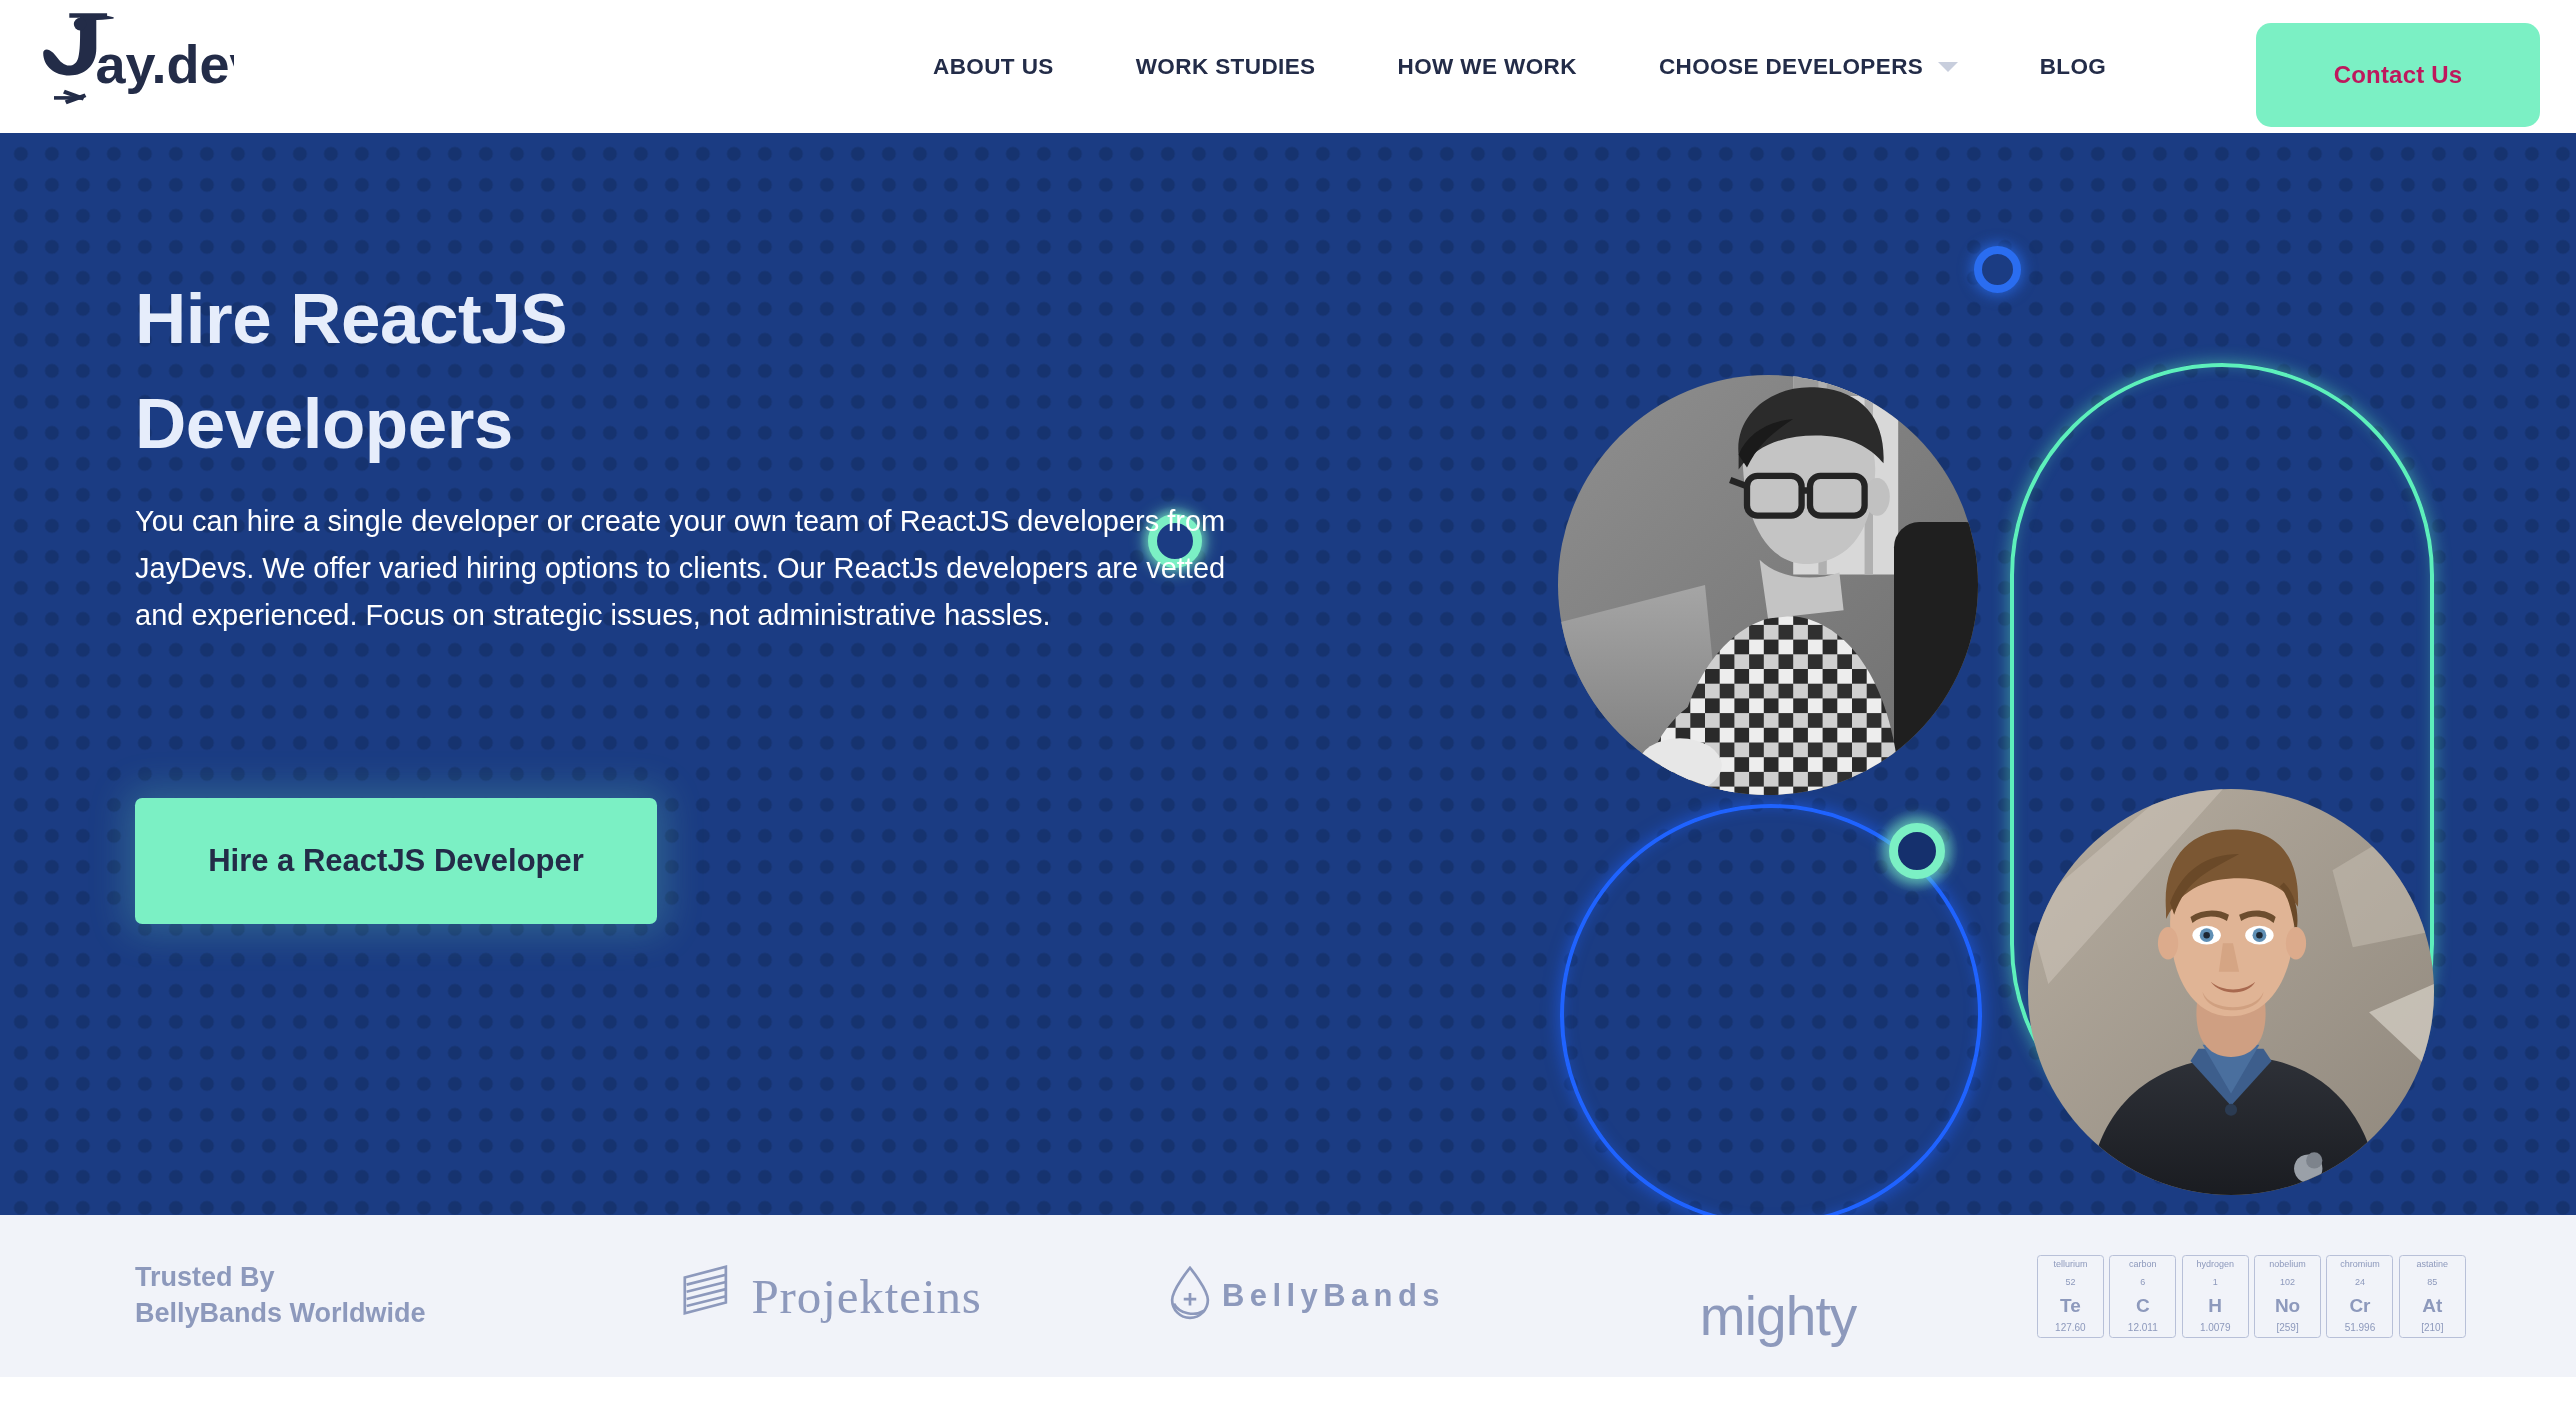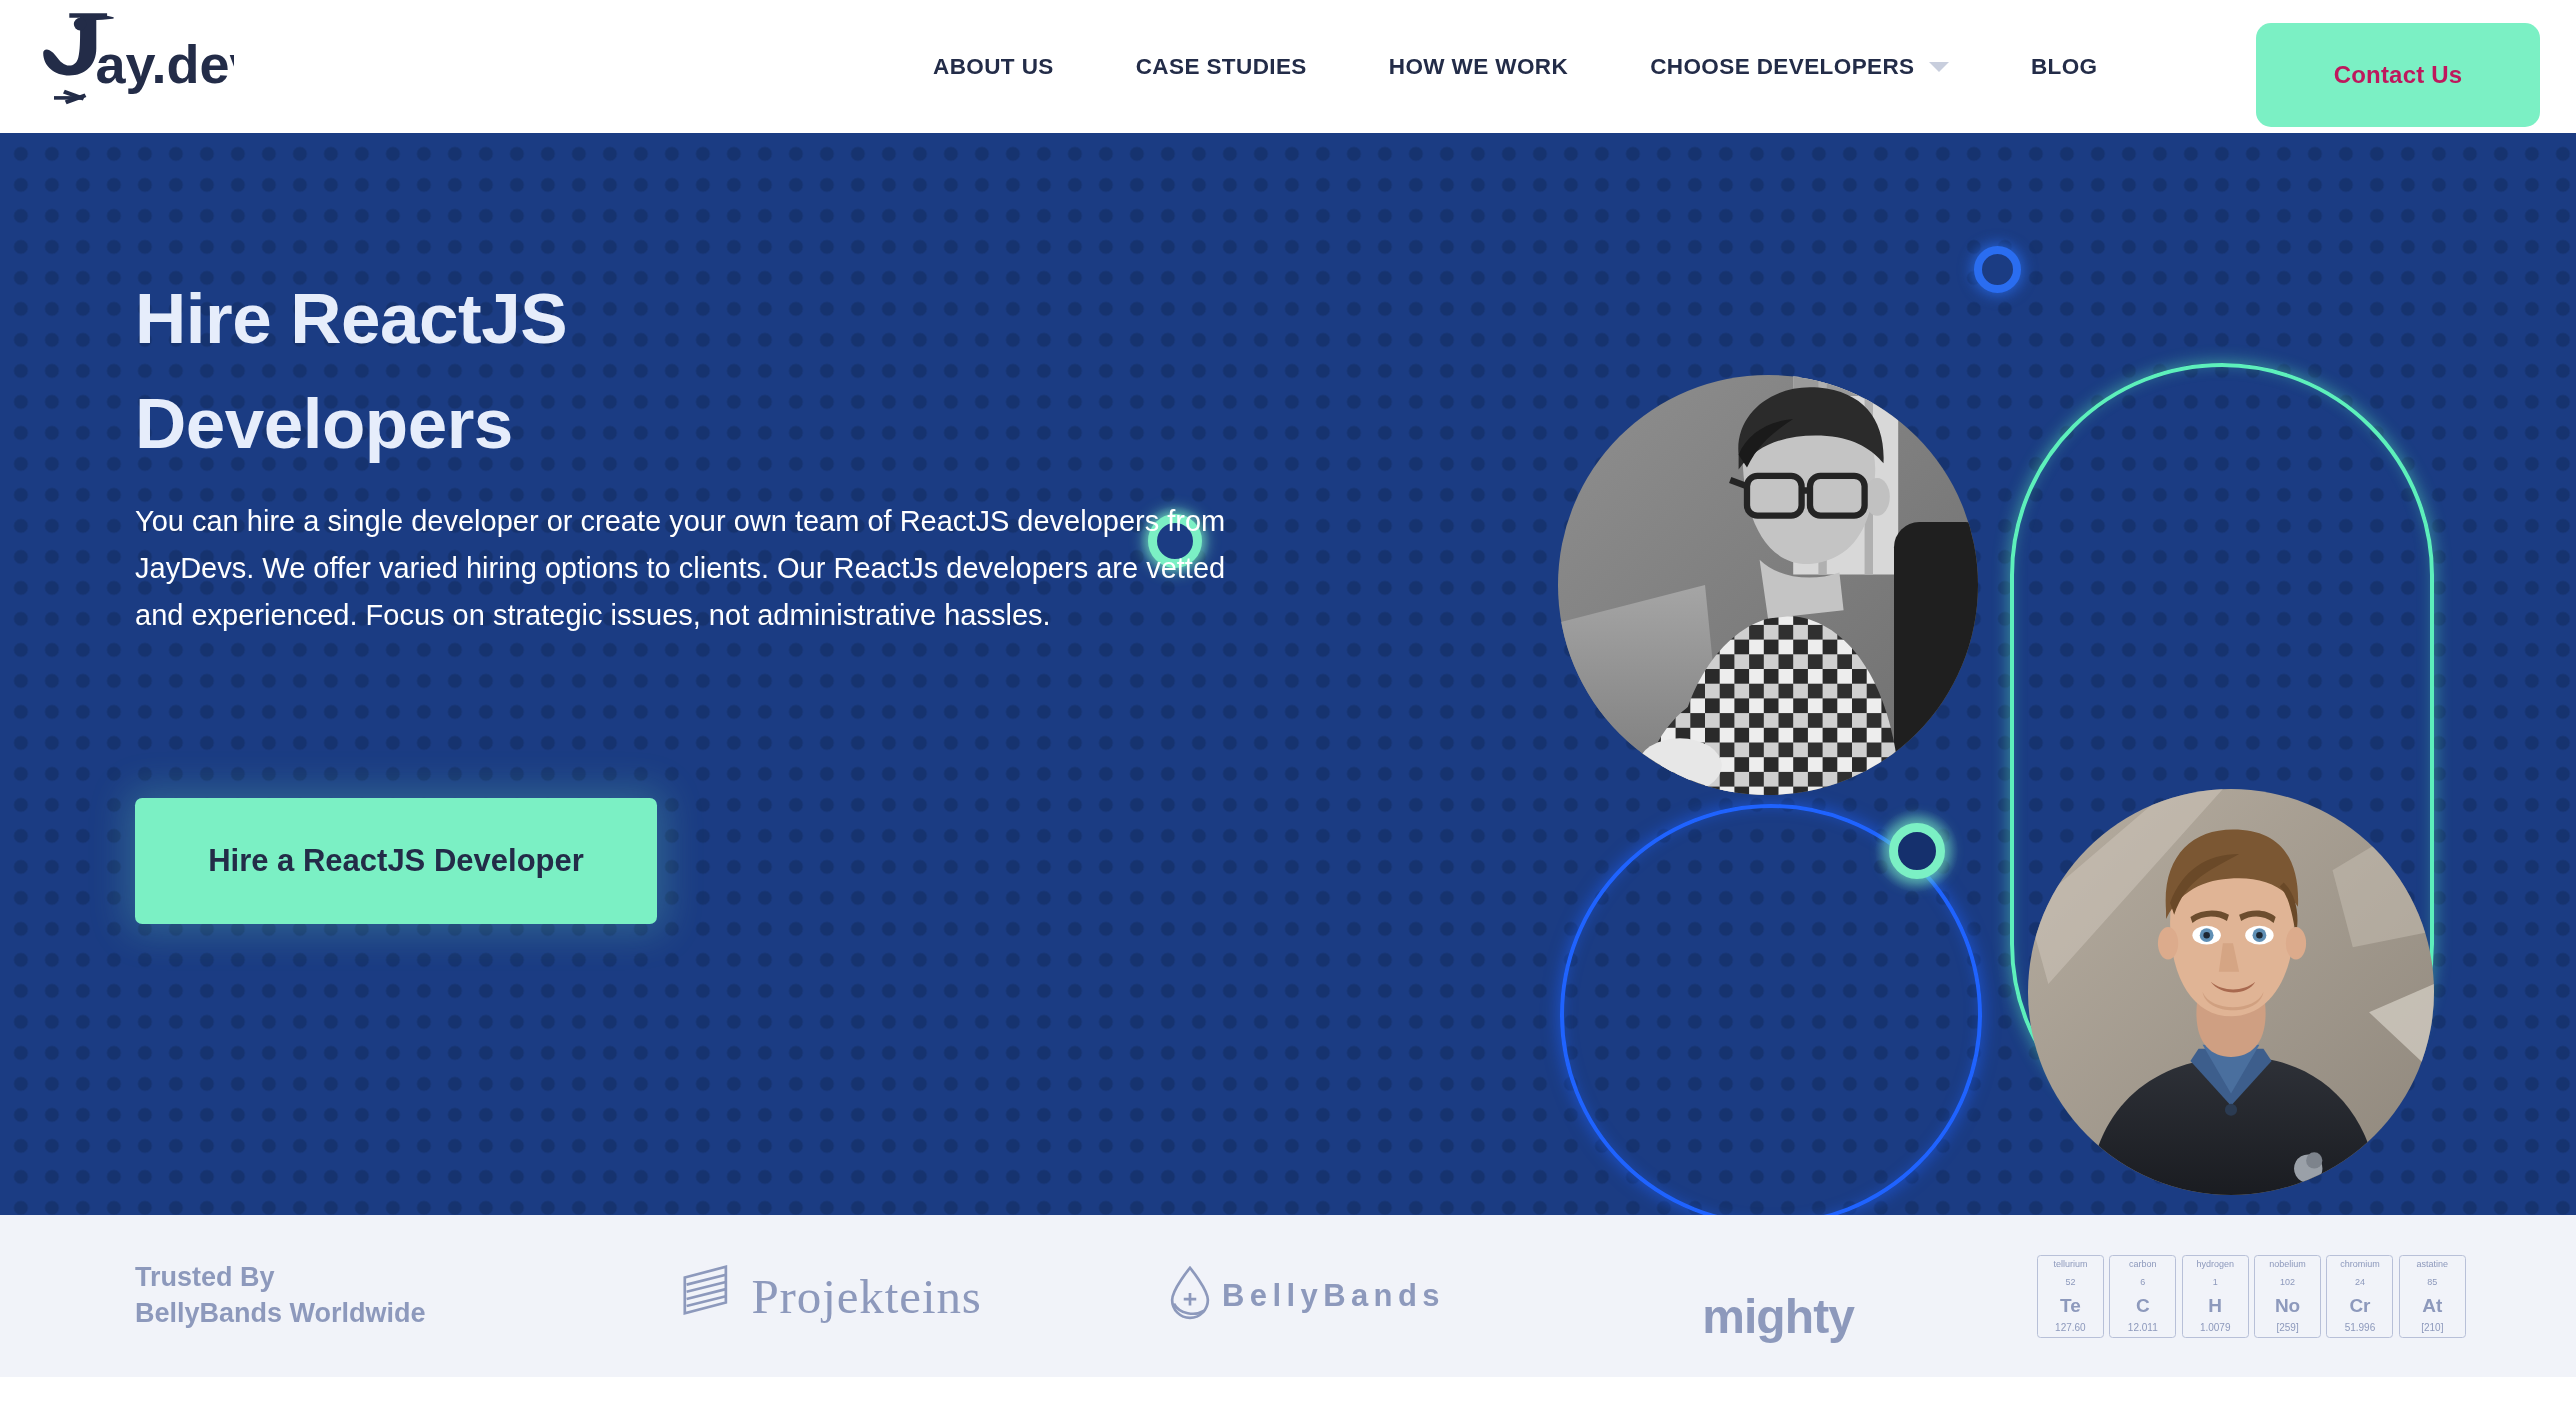--- a/index.html
+++ b/index.html
@@ -260,22 +260,22 @@
   }
   .bellybands {
     display: flex; align-items: center; gap: 7.2px;
     color: #8d99bc;
     font-size: 31px;
     font-weight: bold;
     letter-spacing: 5.4px;
   }
   .mighty {
     color: #8d99bc;
-    font-size: 48px;
-    font-weight: bold;
+    font-size: 55px;
+    font-weight: normal;
     letter-spacing: -0.9px;
     margin-top: 40px;
   }
   .daylight {
     color: #9aa5c4;
     font-family: "Liberation Serif", serif;
     text-align: center;
     line-height: 1.0;
   }
   .daylight .d1 { font-size: 43px; letter-spacing: 1.8px; display:block; }
@@ -320,21 +320,21 @@
           <text x="76" y="78" font-family="Liberation Sans, sans-serif" font-size="60" font-weight="bold" fill="#232c48">ay.devs</text>
         </svg>
       </span>
     </a>
 
     <nav class="nav">
       <div class="nav-item">
         <span>ABOUT US</span>
       </div>
       <div class="nav-item">
-        <span>CASE STUDIES</span>
+        <span>WORK STUDIES</span>
       </div>
       <div class="nav-item">
         <span>HOW WE WORK</span>
       </div>
       <div class="nav-item">
         <span>CHOOSE DEVELOPERS</span>
         <span class="chevron"></span>
       </div>
       <div class="nav-item">
         <span>BLOG</span>

